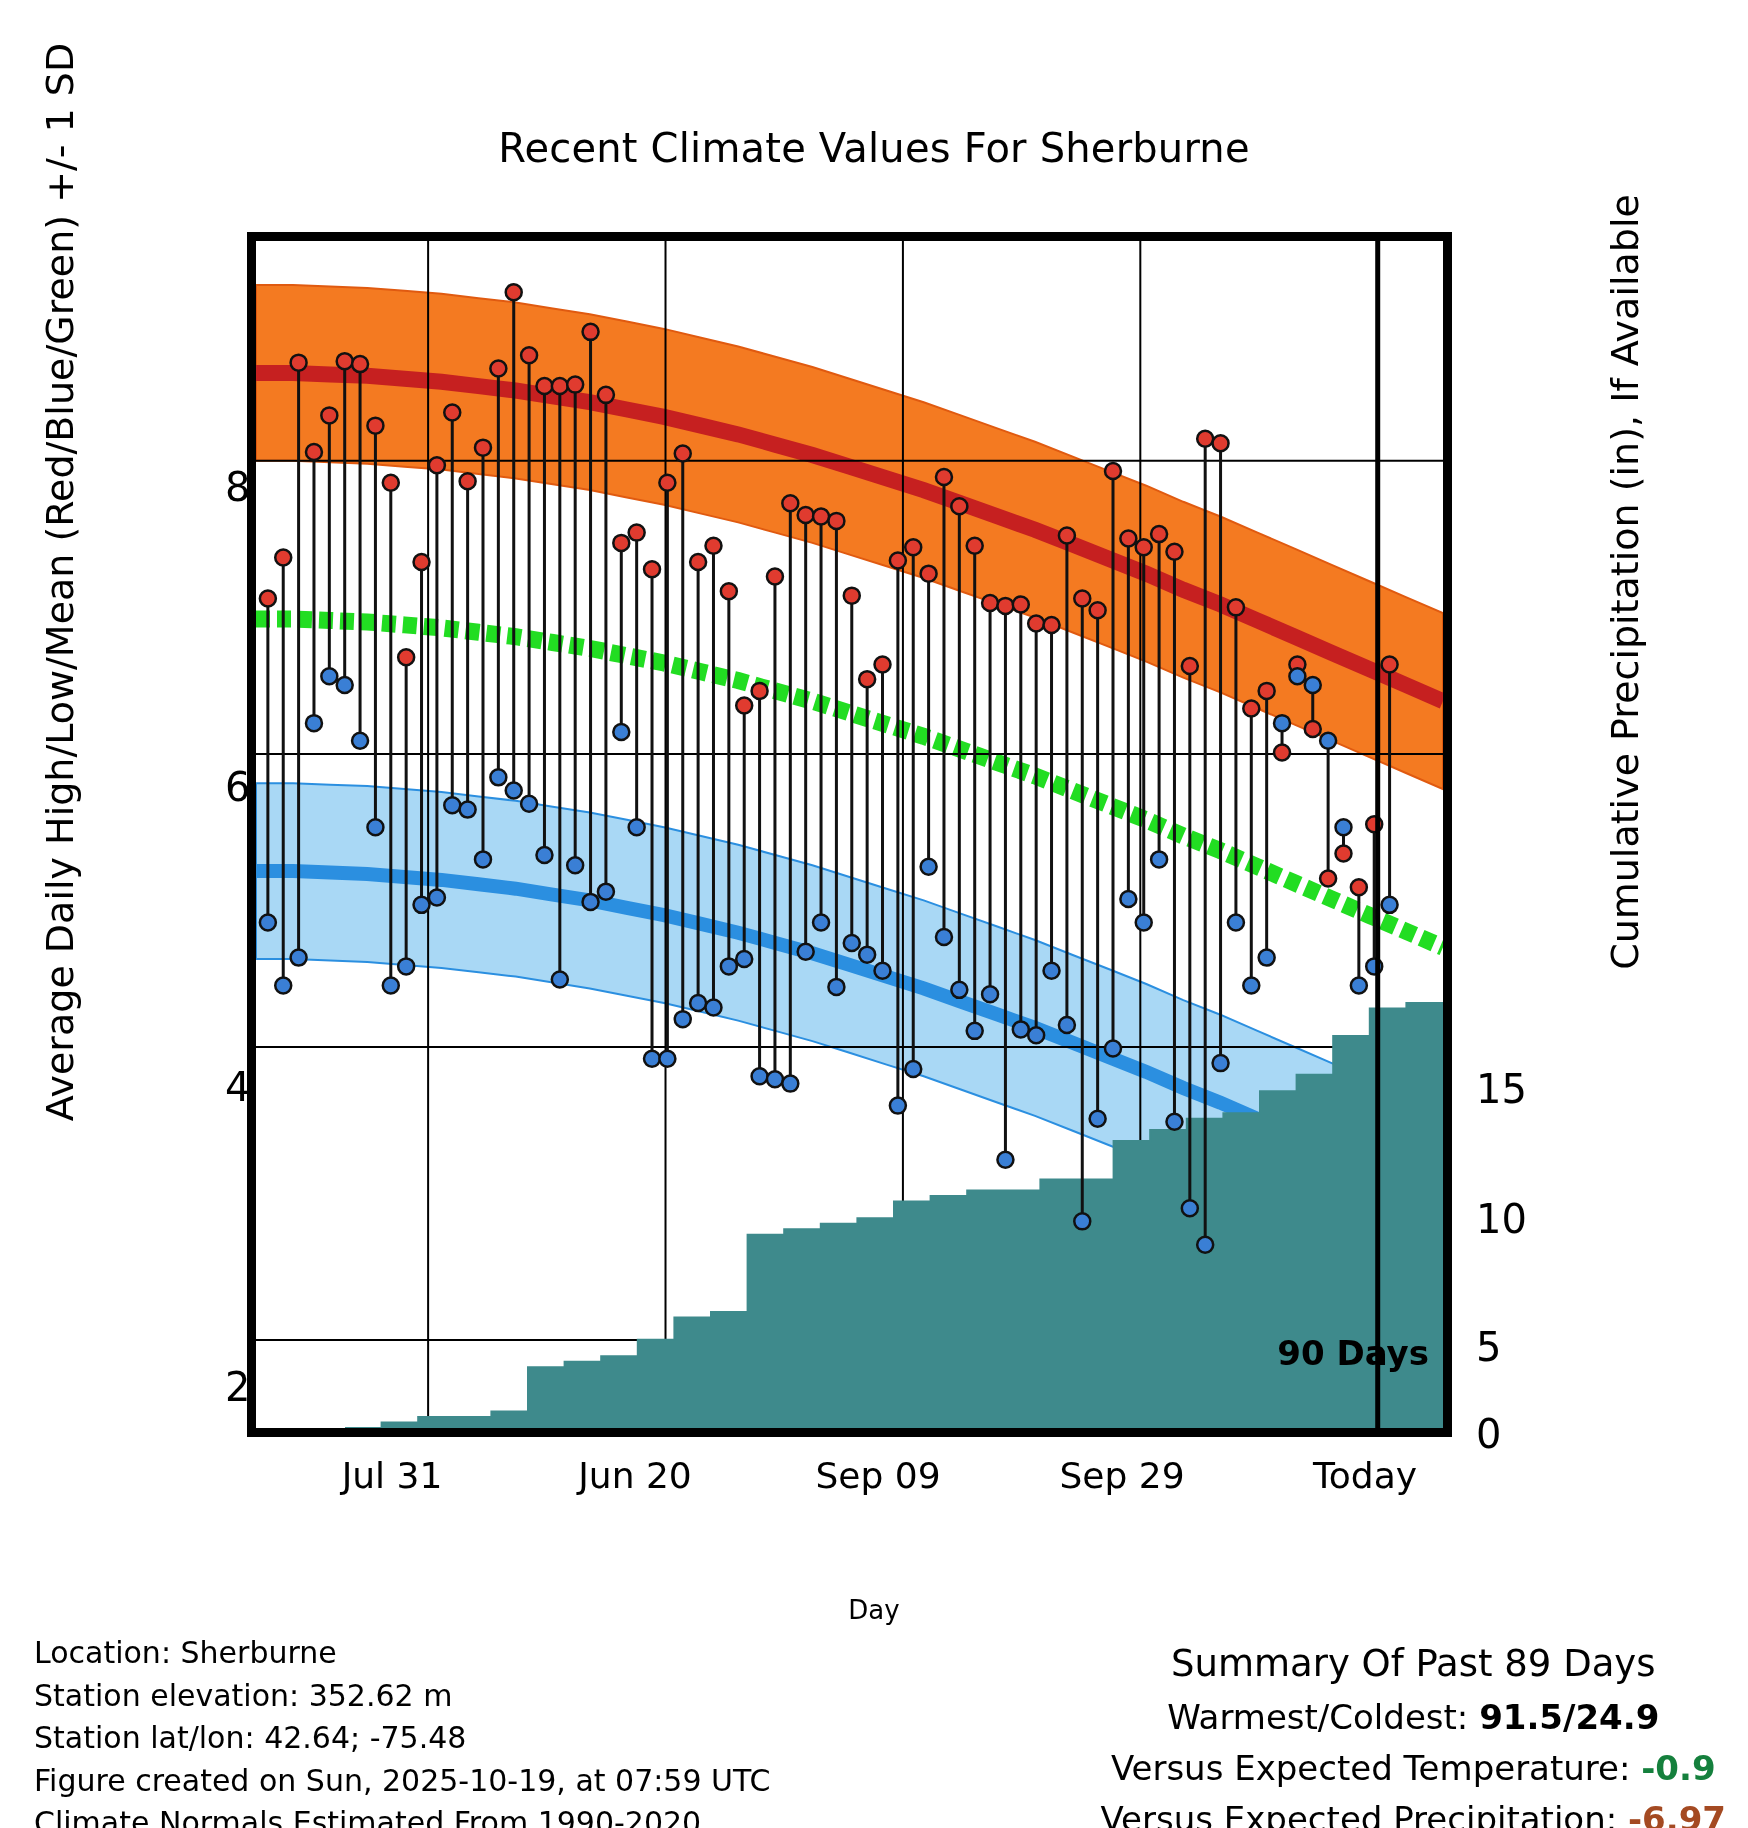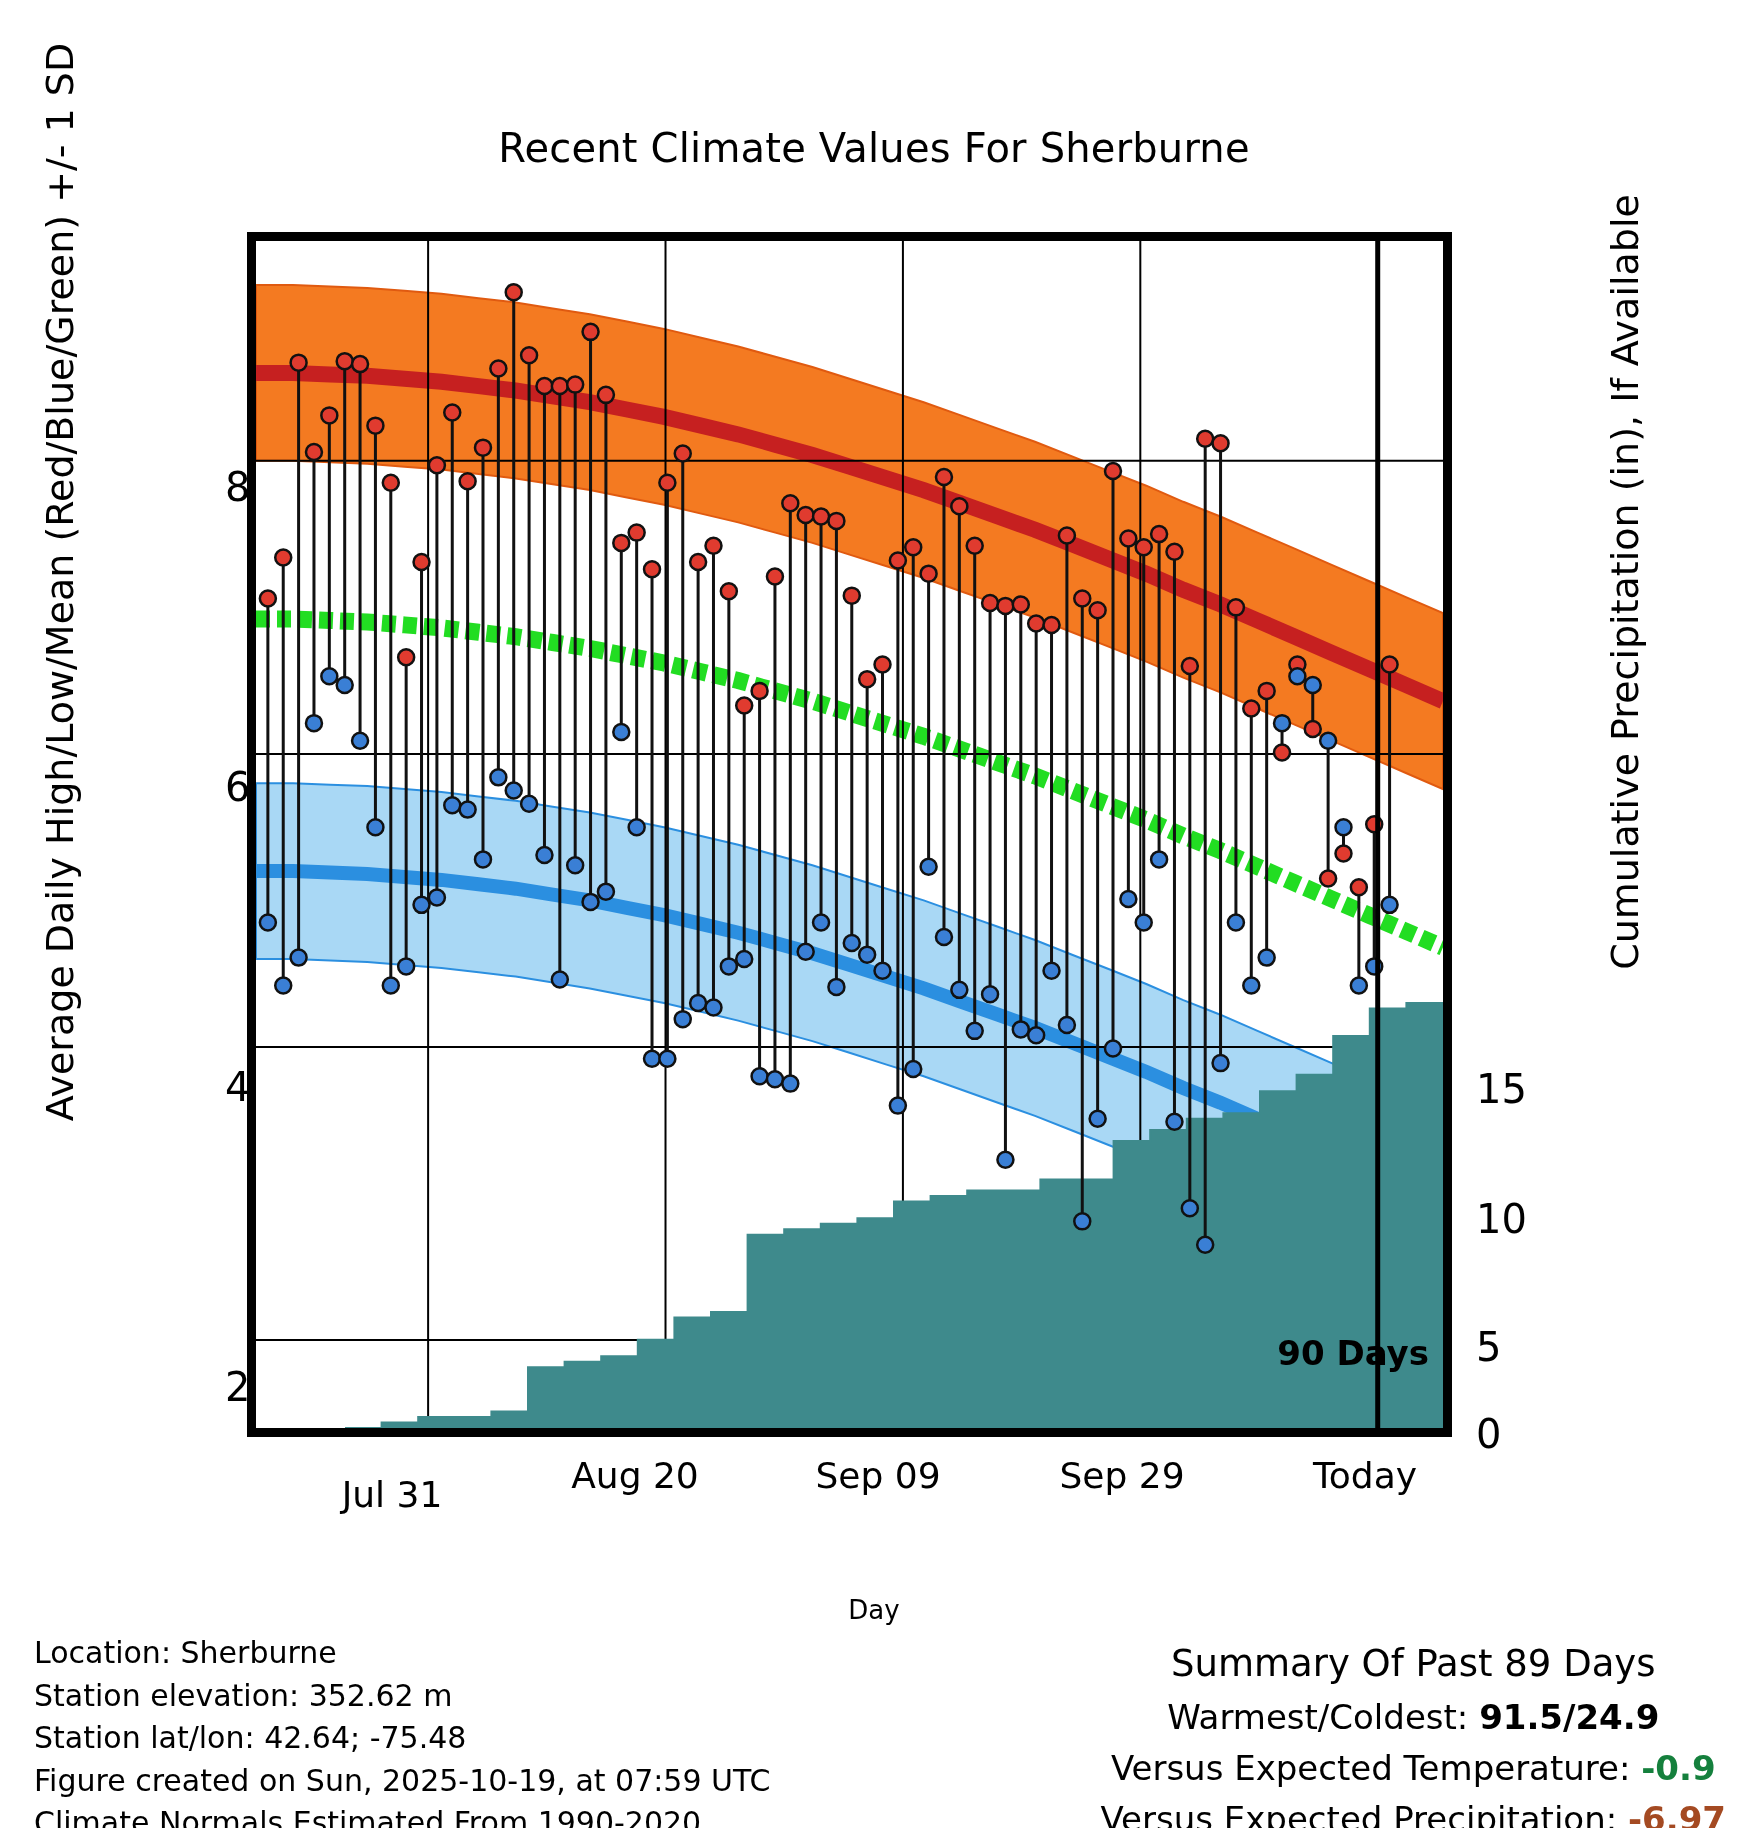--- a/index.html
+++ b/index.html
@@ -71,22 +71,22 @@
   <div class="ytick" style="top:1390px;">20</div>
   <div class="ytick" style="top:1090px;">40</div>
   <div class="ytick" style="top:790px;">60</div>
   <div class="ytick" style="top:490px;">80</div>
 
   <div class="ytick-r" style="top:1437px;">0</div>
   <div class="ytick-r" style="top:1350px;">5</div>
   <div class="ytick-r" style="top:1222px;">10</div>
   <div class="ytick-r" style="top:1092px;">15</div>
 
-  <div class="xtick" style="left:392px;margin-top:19px;">Jul 31</div>
-  <div class="xtick" style="left:635px;">Aug 20</div>
+  <div class="xtick" style="left:392px;">Jul 31</div>
+  <div class="xtick" style="left:635px;">Jun 20</div>
   <div class="xtick" style="left:878px;">Sep 09</div>
   <div class="xtick" style="left:1122px;">Sep 29</div>
   <div class="xtick" style="left:1365px;">Today</div>
 
   <div class="plot-frame">
     <div class="inner">
       <svg id="plot-svg" width="1187" height="1187" viewBox="0 0 1187 1187">
 
         <g id="g-bands">
             <path d="M0.0,44.0L37.1,44.0L74.2,45.4L111.3,46.9L148.4,49.8L185.5,52.8L222.6,57.2L259.7,61.5L296.8,67.4L333.8,73.3L370.9,80.6L408.0,87.9L445.1,96.7L482.2,105.5L519.3,115.8L556.4,126.0L593.5,137.8L630.6,149.5L667.7,161.2L704.8,174.4L741.9,187.6L779.0,200.8L816.1,215.4L853.2,230.1L890.3,244.7L927.3,260.8L964.4,275.5L1001.5,291.6L1038.6,307.7L1075.7,323.9L1112.8,340.0L1149.9,356.1L1187.0,372.2L1187.0,548.1L1149.9,532.0L1112.8,515.8L1075.7,499.7L1038.6,483.6L1001.5,467.5L964.4,451.4L927.3,436.7L890.3,420.6L853.2,405.9L816.1,391.3L779.0,376.6L741.9,363.4L704.8,350.2L667.7,337.0L630.6,325.3L593.5,313.6L556.4,301.9L519.3,291.6L482.2,281.4L445.1,272.6L408.0,263.8L370.9,256.5L333.8,249.1L296.8,243.3L259.7,237.4L222.6,233.0L185.5,228.6L148.4,225.7L111.3,222.7L74.2,221.3L37.1,219.8L0.0,219.8Z" fill="#f47a21" stroke="#e05a10" stroke-width="2"></path>

